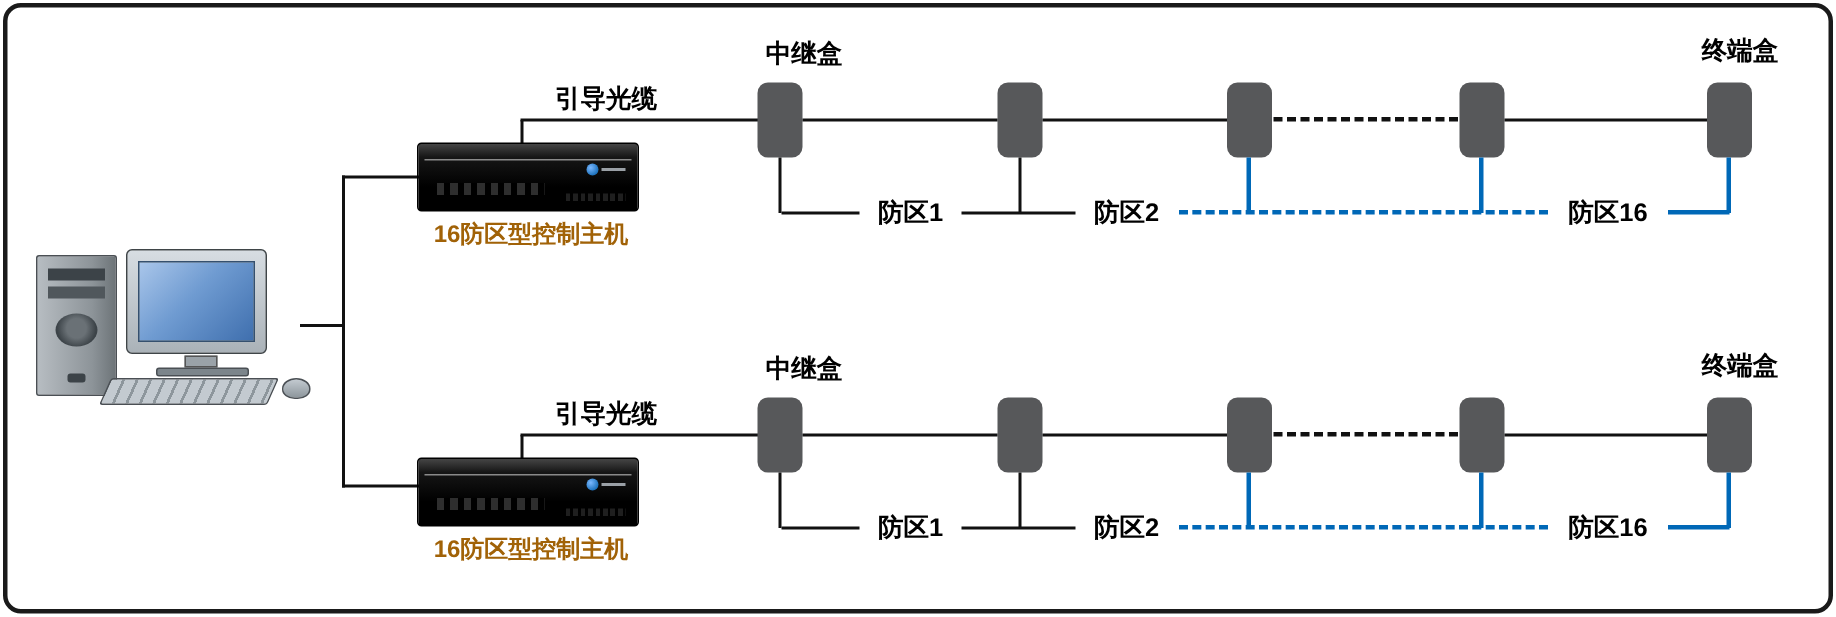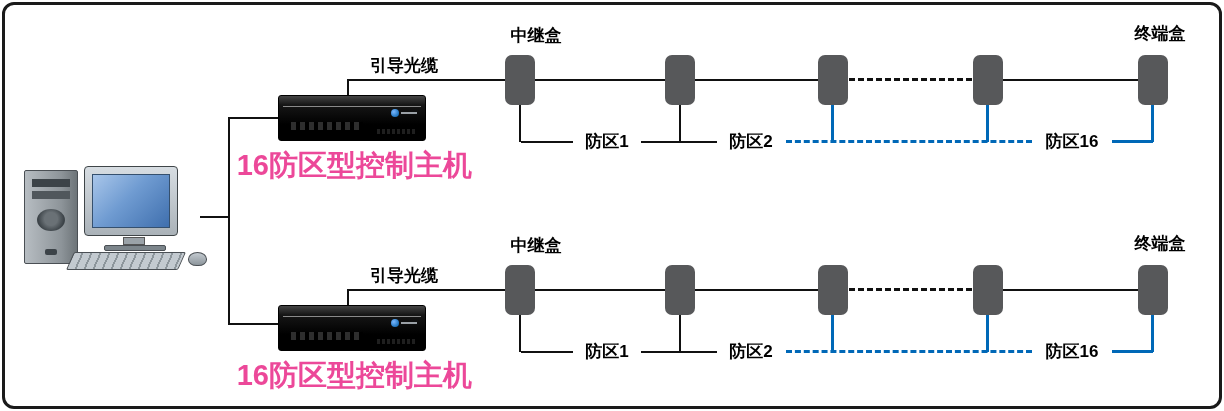--- a/index.html
+++ b/index.html
@@ -17,22 +17,22 @@
   .vline-b{ position:absolute; width:3px;  background:#0068b7; }
   .dash-k { position:absolute; height:0; border-top:3px dashed #111; }
   .dash-b { position:absolute; height:0; border-top:3px dashed #0068b7; }
 
   
   .node { position:absolute; width:30px; height:50px; background:#57585a; border-radius:7px; }
 
   
   .lbl { position:absolute; font-size:17px; font-weight:600; color:#000;
          text-align:center; white-space:nowrap; line-height:22px; height:22px; }
-  .host-label { position:absolute; font-size:29px; font-weight:700; color:#ec4899;
-         text-align:right; white-space:nowrap; }
+  .host-label { position:absolute; font-size:16px; font-weight:700; color:#a16207;
+         text-align:center; white-space:nowrap; }
   .usb-label  { position:absolute; font-size:22px; font-weight:600; color:#000; white-space:nowrap; }
 
   
   .host { position:absolute; width:148px; height:46px; border:1px solid #000; border-radius:3px;
           background:linear-gradient(180deg,#454545 0,#161616 20%,#000 65%); }
   .host-strip { position:absolute; left:4px; right:4px; top:10px; height:1px; background:#8a8a8a; }
   .host-btns  { position:absolute; left:12px; top:26px; width:72px; height:8px;
           background:repeating-linear-gradient(90deg,#2e2e2e 0 5px,#000 5px 9px); }
   .host-logo  { position:absolute; right:26px; top:13px; width:8px; height:8px; border-radius:50%;
           background:radial-gradient(circle at 35% 35%, #7ab8ff, #1e73be 70%); }

